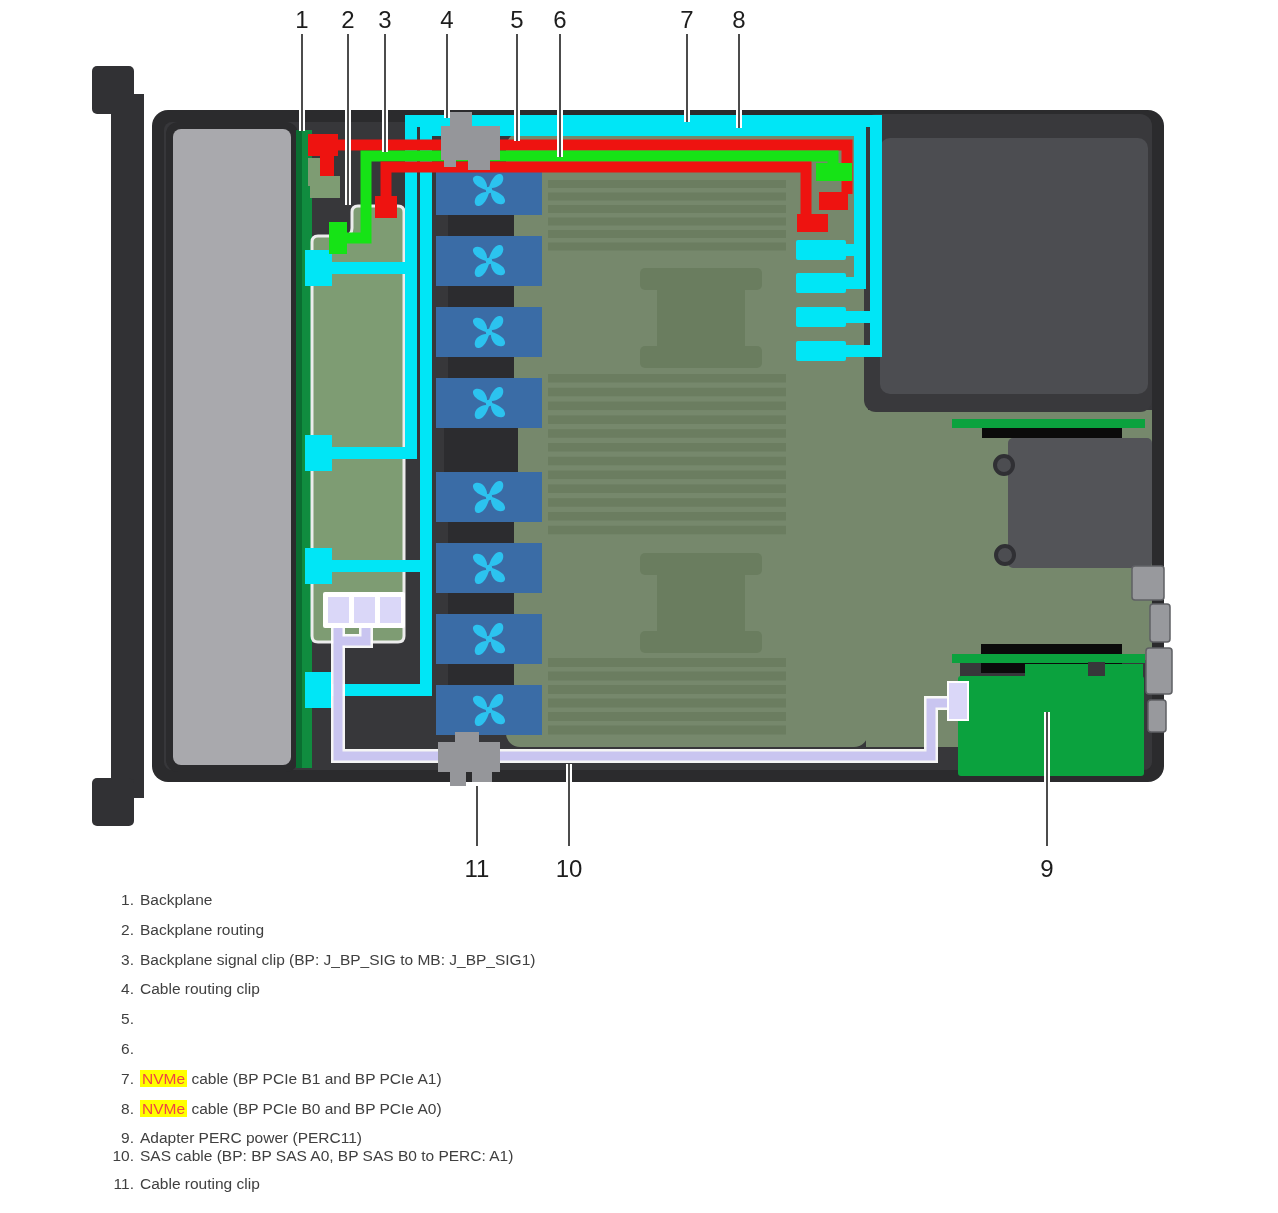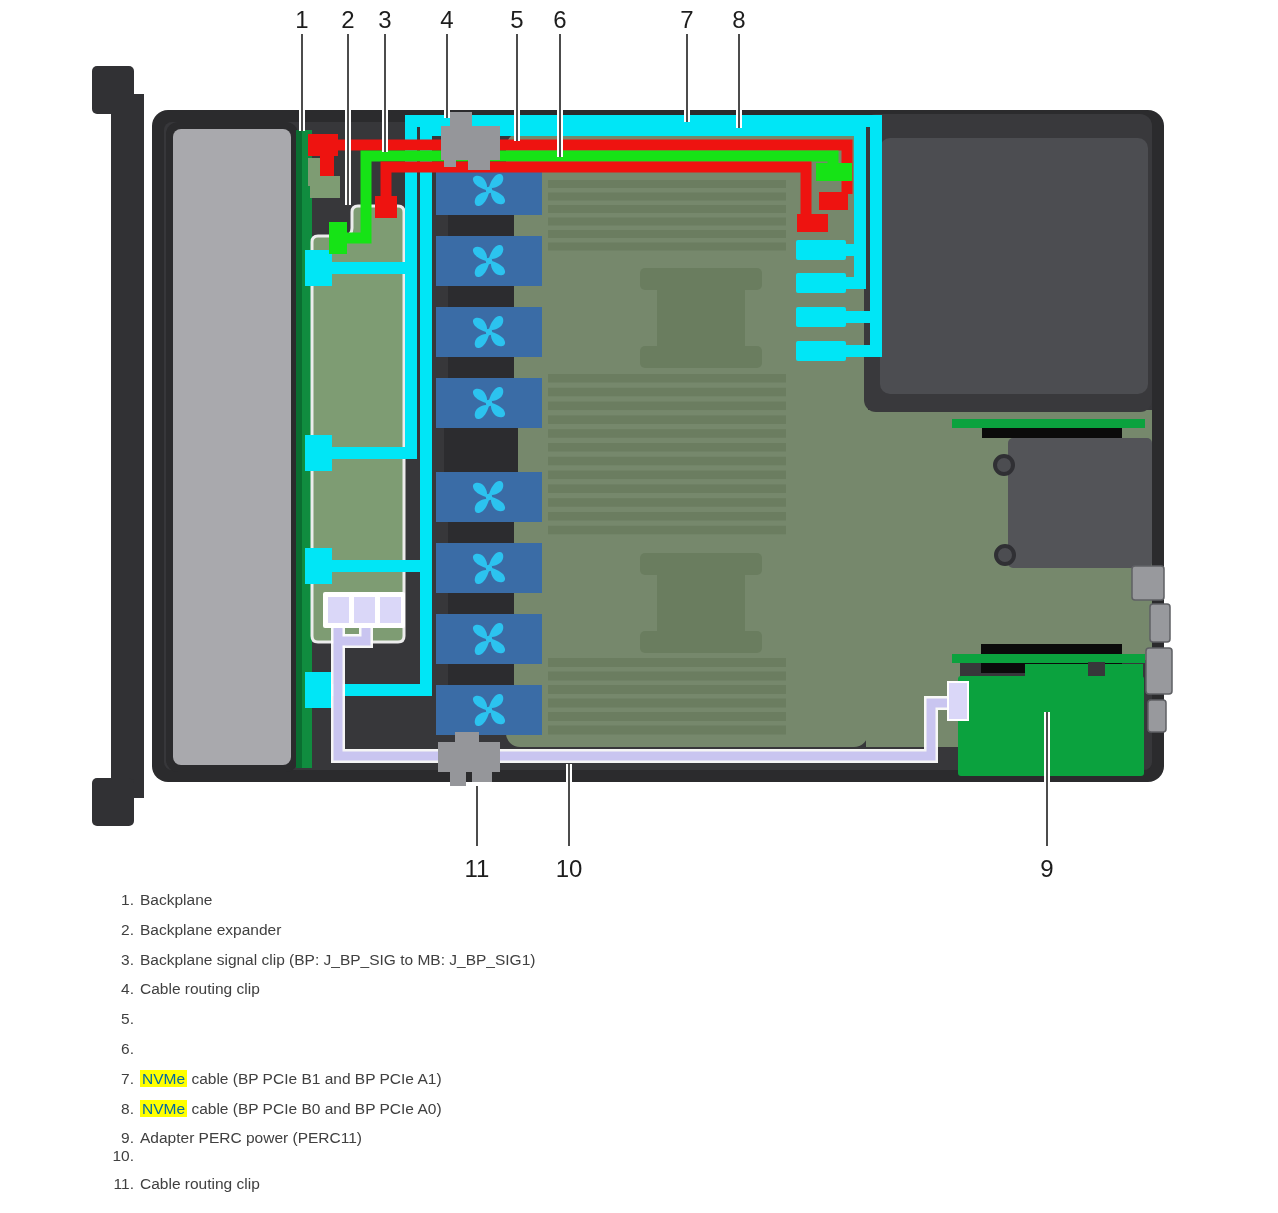--- a/index.html
+++ b/index.html
@@ -21,21 +21,21 @@
   .conn-sas{fill:var(--sasconn);stroke:#ffffff;stroke-width:2;}
   .clip{fill:var(--clip);}
   .dimm{fill:#6b7d60;}
   .cpu{fill:#6a7d5f;}
   .fanbox{fill:var(--fan);}
   .fanconn{fill:#2c2c2f;}
   #legend{position:absolute;left:98px;top:885px;width:980px;}
   .leg-row{position:absolute;left:0;height:30px;display:flex;align-items:center;
            font-size:15.5px;color:var(--text);white-space:pre;}
   .leg-num{display:inline-block;width:36px;text-align:right;margin-right:6px;flex:none;}
-  .leg-row mark{background:var(--highlight);color:#0369a1;padding:0 2px;text-align:right;}
+  .leg-row mark{background:var(--highlight);color:#ef4444;padding:0 2px;text-align:right;}
 </style>
 </head>
 <body>
 
 <div class="stage">
 <svg id="diagram" width="1278" height="888" viewBox="0 0 1278 888" xmlns="http://www.w3.org/2000/svg">
 
   <g fill="#313134">
     <rect x="92" y="66" width="42" height="48" rx="5"></rect>
     <rect x="111" y="94" width="33" height="704"></rect>
@@ -352,24 +352,24 @@
     <text class="callout-num" x="687" y="28">7</text>
     <text class="callout-num" x="739" y="28">8</text>
     <text class="callout-num" x="477" y="877">11</text>
     <text class="callout-num" x="569" y="877">10</text>
     <text class="callout-num" x="1047" y="877">9</text>
   </g>
 </svg>
 
 <div id="legend">
       <div class="leg-row" style="top: 0px;"><span class="leg-num">1.</span><span>Backplane</span></div>
-      <div class="leg-row" style="top: 29.8px;"><span class="leg-num">2.</span><span>Backplane expander</span></div>
+      <div class="leg-row" style="top: 29.8px;"><span class="leg-num">2.</span><span>Backplane routing</span></div>
       <div class="leg-row" style="top: 59.6px;"><span class="leg-num">3.</span><span>Backplane signal clip (BP: J_BP_SIG to MB: J_BP_SIG1)</span></div>
       <div class="leg-row" style="top: 89.4px;"><span class="leg-num">4.</span><span>Cable routing clip</span></div>
       <div class="leg-row" style="top: 119.2px;"><span class="leg-num">5.</span></div>
       <div class="leg-row" style="top: 149px;"><span class="leg-num">6.</span></div>
       <div class="leg-row" style="top: 178.8px;"><span class="leg-num">7.</span><span><mark>NVMe</mark> cable (BP PCIe B1 and BP PCIe A1)</span></div>
       <div class="leg-row" style="top: 208.6px;"><span class="leg-num">8.</span><span><mark>NVMe</mark> cable (BP PCIe B0 and BP PCIe A0)</span></div>
       <div class="leg-row" style="top: 238.4px;"><span class="leg-num">9.</span><span>Adapter PERC power (PERC11)</span></div>
-      <div class="leg-row" style="top: 256px;"><span class="leg-num">10.</span></div>
+      <div class="leg-row" style="top: 256px;"><span class="leg-num">10.</span><span>SAS cable (BP: BP SAS A0, BP SAS B0 to PERC: A1)</span></div>
       <div class="leg-row" style="top: 284px;"><span class="leg-num">11.</span><span>Cable routing clip</span></div>
     </div>
 </div>
 
 </body></html>

